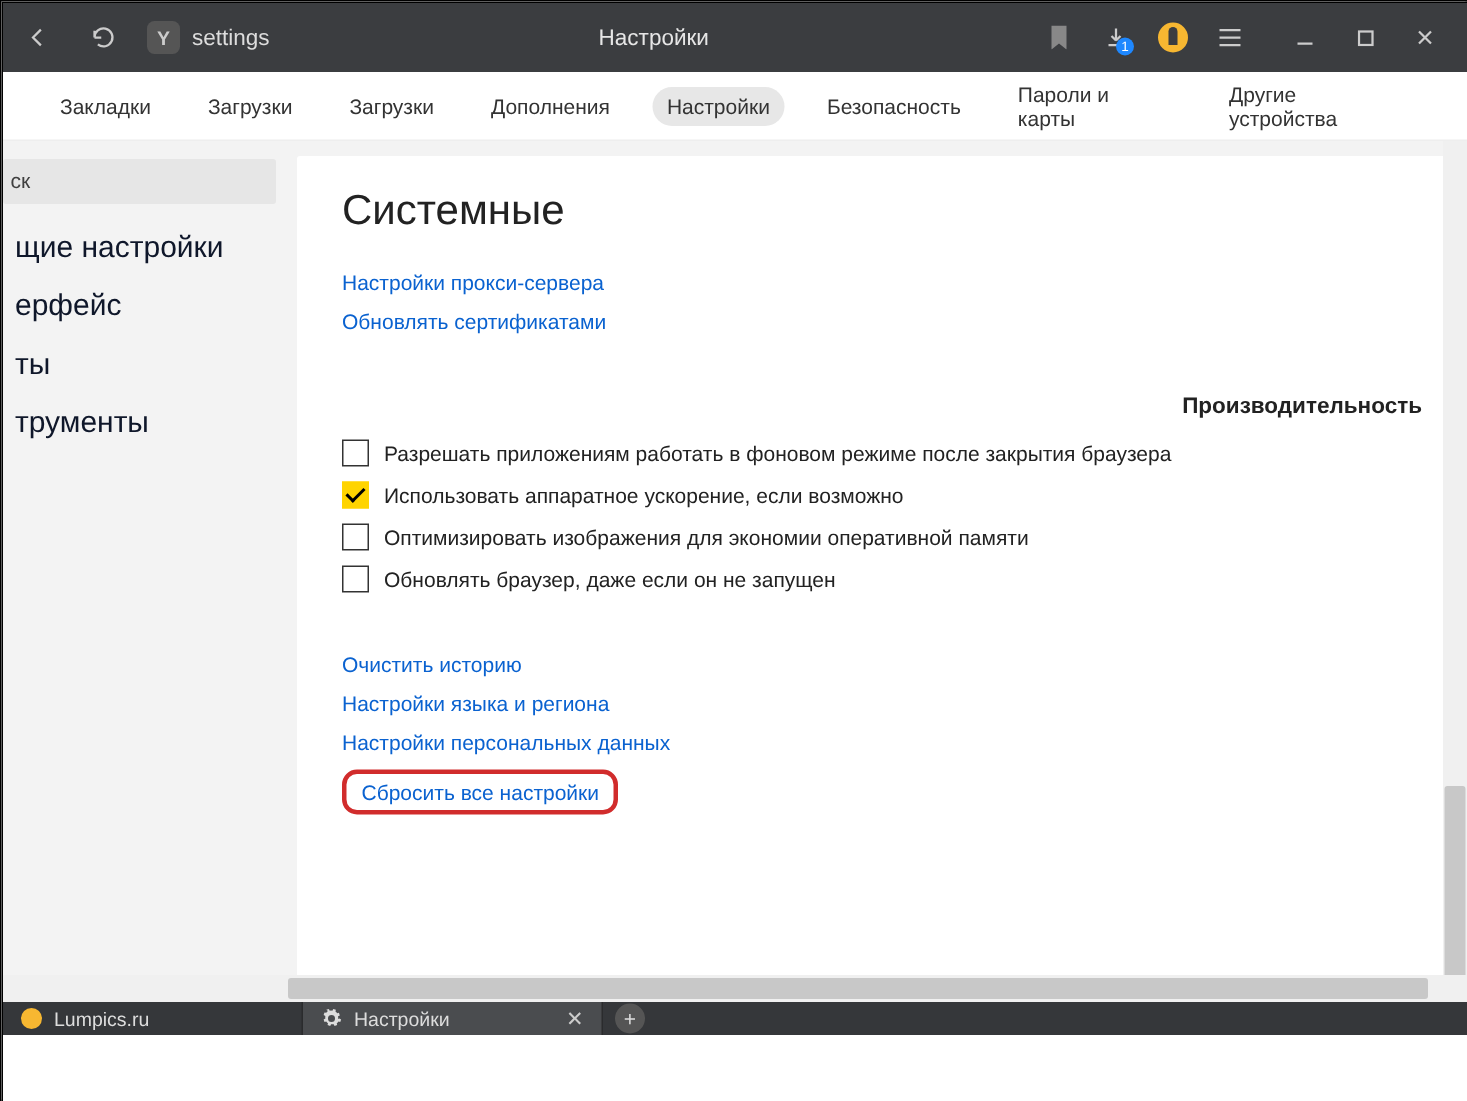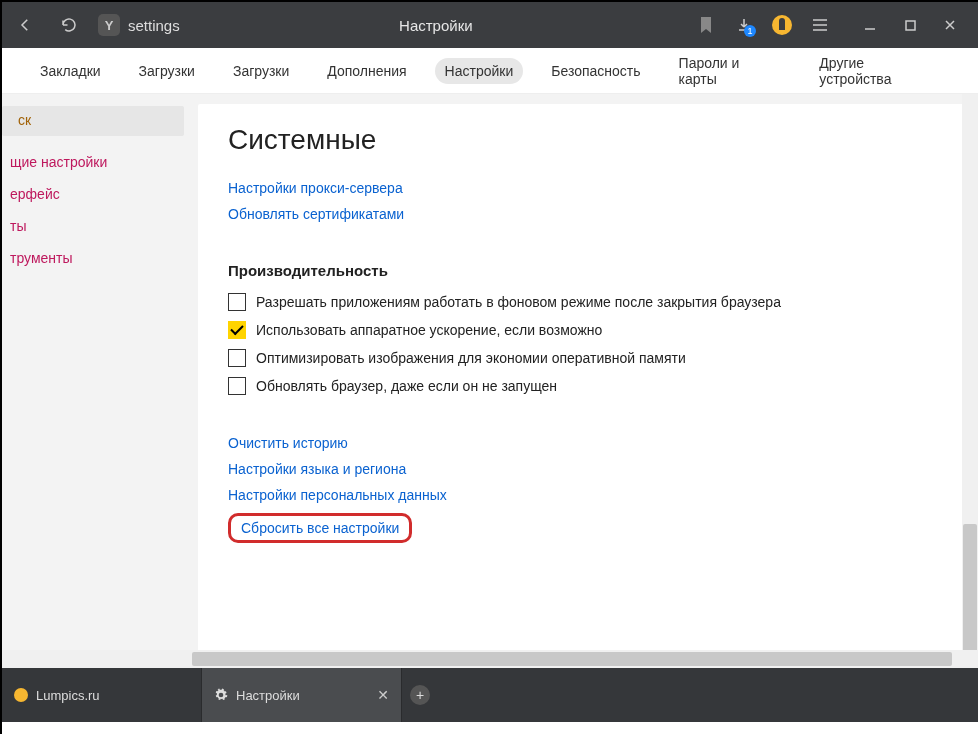--- a/index.html
+++ b/index.html
@@ -17,41 +17,41 @@
 .dl-badge{position:absolute;bottom:2px;right:2px;width:12px;height:12px;border-radius:50%;background:#1e88ff;color:#fff;font-size:9px;display:flex;align-items:center;justify-content:center;}
 .shield{width:20px;height:20px;border-radius:50%;background:#f7b731;position:relative;}
 .shield::after{content:"";position:absolute;left:7px;top:3px;width:6px;height:12px;background:#3b3d40;border-radius:3px 3px 0 0;}
 .win-btns{display:flex;gap:0;margin-left:6px;}
 .win-btn{width:40px;height:30px;display:flex;align-items:center;justify-content:center;color:#ccc;font-size:13px;}
 .navtabs{height:46px;background:#fff;display:flex;align-items:center;gap:18px;padding:0 28px;border-bottom:1px solid #eee;}
 .navtab{color:#333;font-size:14px;cursor:pointer;padding:5px 10px;border-radius:14px;}
 .navtab.active{background:#e7e7e7;}
 .body{display:flex;height:574px;background:#f3f3f3;position:relative;}
 .sidebar{width:190px;background:#f3f3f3;padding-top:8px;overflow:hidden;}
-.search{margin:4px 8px 10px 0;height:30px;background:#e6e6e6;border-radius:2px;padding:6px 16px;color:#a16207;font-size:14px;}
-.side-item{padding:8px 12px 8px 8px;color:#be185d;font-size:14px;cursor:pointer;white-space:nowrap;}
+.search{margin:4px 8px 10px 0;height:30px;background:#e6e6e6;border-radius:2px;padding:6px 5px;color:#404040;font-size:14px;}
+.side-item{padding:8px 12px 8px 8px;color:#0f172a;font-size:20px;cursor:pointer;white-space:nowrap;}
 .side-item.active{background:#e0e0e0;}
 .content-wrap{flex:1;background:#f3f3f3;padding:10px 0 0 6px;position:relative;}
 .content{background:#fff;height:555px;border-radius:2px;padding:20px 30px 10px;overflow:hidden;position:relative;}
 h2{margin:0 0 24px;font-size:28px;font-weight:normal;color:#222;}
 .link{color:#0a62d0;font-size:14px;margin:0 0 10px;cursor:pointer;display:inline-block;}
-.section-title{font-weight:bold;font-size:15px;color:#222;margin:30px 0 14px;}
+.section-title{font-weight:bold;font-size:15px;color:#222;margin:30px 0 14px;text-align:right;}
 .chk-row{display:flex;align-items:flex-start;gap:10px;margin:0 0 10px;cursor:pointer;}
 .chk{width:18px;height:18px;border:1.5px solid #333;flex-shrink:0;display:flex;align-items:center;justify-content:center;}
 .chk.checked{background:#ffd400;border-color:#ffd400;}
 .chk.checked::after{content:"";width:10px;height:5px;border-left:2px solid #000;border-bottom:2px solid #000;transform:rotate(-45deg);margin-top:-3px;}
 .chk-label{color:#222;font-size:14px;line-height:18px;}
 .links-block{margin-top:40px;}
 .highlight{border:3px solid #d12c2c;border-radius:10px;padding:4px 10px;display:inline-block;}
 .vscroll{position:absolute;right:0;top:0;bottom:18px;width:16px;background:#f0f0f0;}
 .vthumb{position:absolute;right:1px;width:14px;top:430px;height:140px;background:#c8c8c8;border-radius:2px;}
 .hscroll{position:absolute;left:0;right:16px;bottom:0;height:18px;background:#f0f0f0;}
 .hthumb{position:absolute;left:190px;top:2px;height:14px;width:760px;background:#c8c8c8;border-radius:2px;}
 .corner{position:absolute;right:0;bottom:0;width:16px;height:18px;background:#f0f0f0;}
-.tabbar{height:54px;background:#35373a;display:flex;align-items:stretch;}
+.tabbar{height:22px;background:#35373a;display:flex;align-items:stretch;}
 .tab{display:flex;align-items:center;gap:8px;padding:0 12px;color:#ddd;font-size:13px;min-width:200px;border-right:1px solid #2a2b2d;}
 .tab.active{background:#4a4c4f;}
 .tab-fav{width:14px;height:14px;border-radius:50%;background:#f7b731;flex-shrink:0;}
 .tab-fav.gear{background:none;color:#ddd;}
 .tab-close{margin-left:auto;color:#ccc;font-size:14px;}
 .newtab{width:36px;display:flex;align-items:center;justify-content:center;}
 .newtab-c{width:20px;height:20px;border-radius:50%;background:#555;color:#ddd;display:flex;align-items:center;justify-content:center;font-size:14px;}
 svg{display:block;}
 </style>
 </head>

